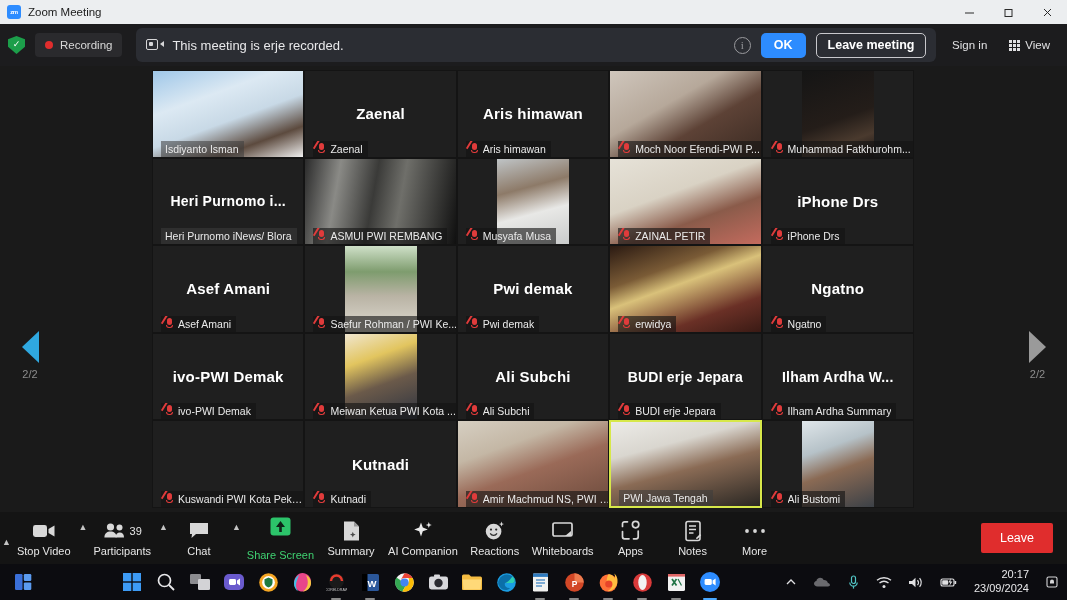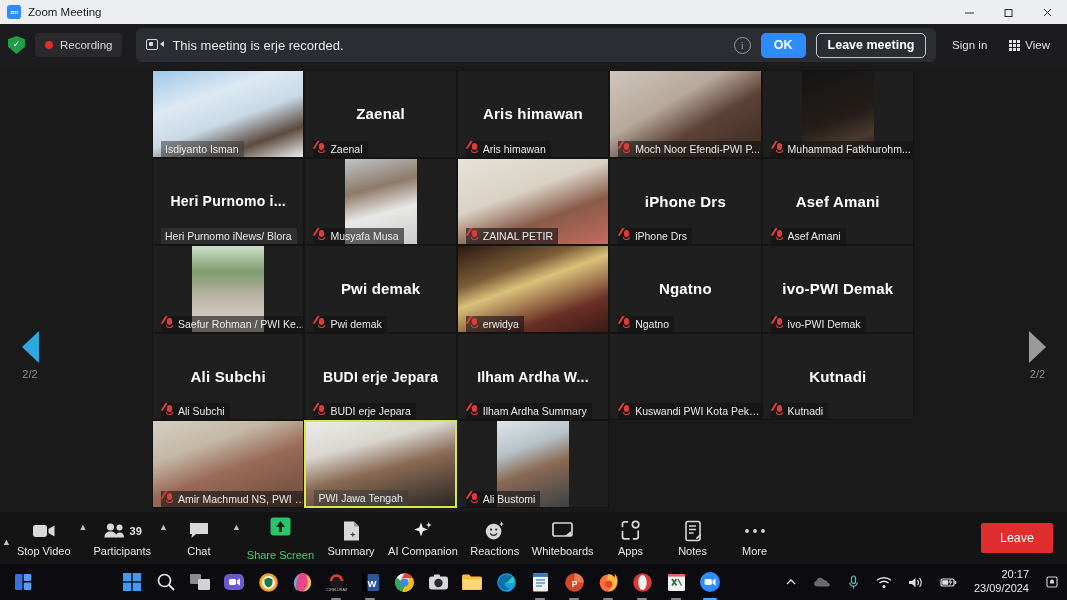--- a/index.html
+++ b/index.html
@@ -132,21 +132,21 @@
   .tool {
     min-width: 62px; height: 48px; display: flex; flex-direction: column;
     align-items: center; justify-content: center; cursor: pointer; position: relative;
     padding: 0 6px;
   }
   .tool .ic { height: 22px; display: flex; align-items: center; justify-content: center; }
   .tool .lbl { font-size: 11px; color: #e6e6e6; margin-top: 3px; white-space: nowrap; }
   .tool .lbl.green { color: #3fd171; margin-top: 12px; }
   .caret { color: #c4c4c4; font-size: 9px; margin-left: 2px; align-self: flex-start; margin-top: 8px; }
   .toolwrap { display: flex; align-items: flex-start; }
-  .badge-count { font-size: 11px; color: #e6e6e6; margin-left: 3px; font-weight: bold; }
+  .badge-count { font-size: 11px; color: #e6e6e6; margin-left: 3px; }
   .btn-leave-red {
     margin-left: auto; margin-right: 14px; background: #e02d2d; color: #fff;
     border: none; border-radius: 2px; height: 30px; padding: 0 19px;
     font-size: 12.5px; font-family: "Liberation Sans", sans-serif; cursor: pointer;
   }
   svg.ic-svg { display:block; }
 
   
   .taskbar {
     position: absolute; top: 564px; left: 0; width: 1067px; height: 36px;
@@ -292,20 +292,31 @@
             <span class="nb-text">Muhammad Fatkhurohm...</span>
           </div>
         </div>
         <div class="tile">
           <div class="bigname sm">Heri Purnomo i...</div>
           <div class="namebar plain">
             <span class="nb-text">Heri Purnomo iNews/ Blora</span>
           </div>
         </div>
         <div class="tile">
+          <div class="vid" style="background: linear-gradient(100deg, rgb(43, 43, 43) 0%, rgb(138, 138, 134) 22%, rgb(58, 58, 56) 45%, rgb(111, 111, 106) 62%, rgb(16, 16, 16) 100%);"></div>
+          <div class="namebar">
+            <span class="mic-muted">
+              <span class="cap"></span>
+              <span class="base"></span>
+              <span class="slash"></span>
+            </span>
+            <span class="nb-text">ASMUI PWI REMBANG</span>
+          </div>
+        </div>
+        <div class="tile">
           <div class="vid center" style="background: linear-gradient(165deg, rgb(191, 196, 198) 0%, rgb(141, 122, 104) 35%, rgb(232, 232, 230) 62%, rgb(201, 203, 203) 100%);"></div>
           <div class="namebar">
             <span class="mic-muted">
               <span class="cap"></span>
               <span class="base"></span>
               <span class="slash"></span>
             </span>
             <span class="nb-text">Musyafa Musa</span>
           </div>
         </div>
@@ -388,20 +399,31 @@
         </div>
         <div class="tile">
           <div class="bigname">ivo-PWI Demak</div>
           <div class="namebar">
             <span class="mic-muted">
               <span class="cap"></span>
               <span class="base"></span>
               <span class="slash"></span>
             </span>
             <span class="nb-text">ivo-PWI Demak</span>
+          </div>
+        </div>
+        <div class="tile">
+          <div class="vid center" style="background: linear-gradient(160deg, rgb(240, 230, 207) 0%, rgb(226, 197, 95) 30%, rgb(107, 90, 74) 58%, rgb(45, 51, 64) 100%);"></div>
+          <div class="namebar">
+            <span class="mic-muted">
+              <span class="cap"></span>
+              <span class="base"></span>
+              <span class="slash"></span>
+            </span>
+            <span class="nb-text">Meiwan Ketua PWI Kota ...</span>
           </div>
         </div>
         <div class="tile">
           <div class="bigname">Ali Subchi</div>
           <div class="namebar">
             <span class="mic-muted">
               <span class="cap"></span>
               <span class="base"></span>
               <span class="slash"></span>
             </span>

